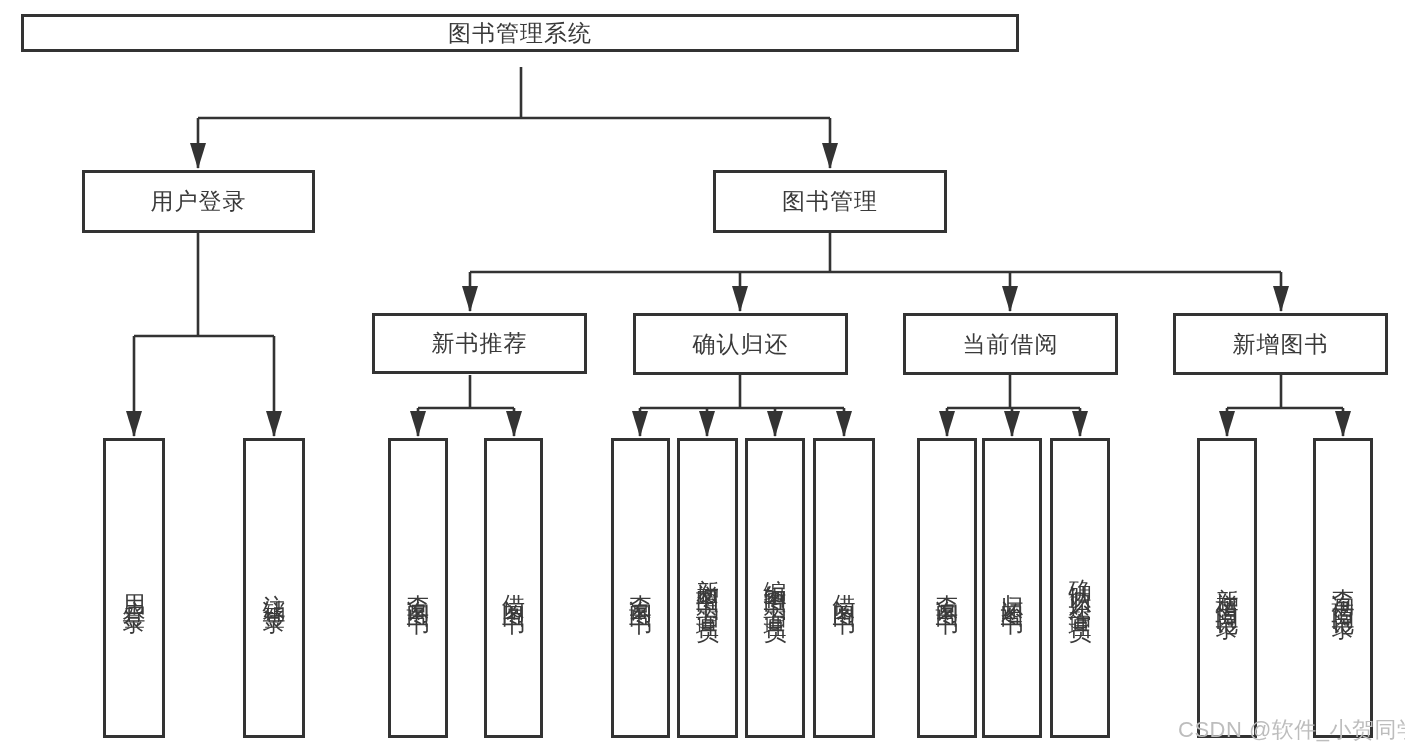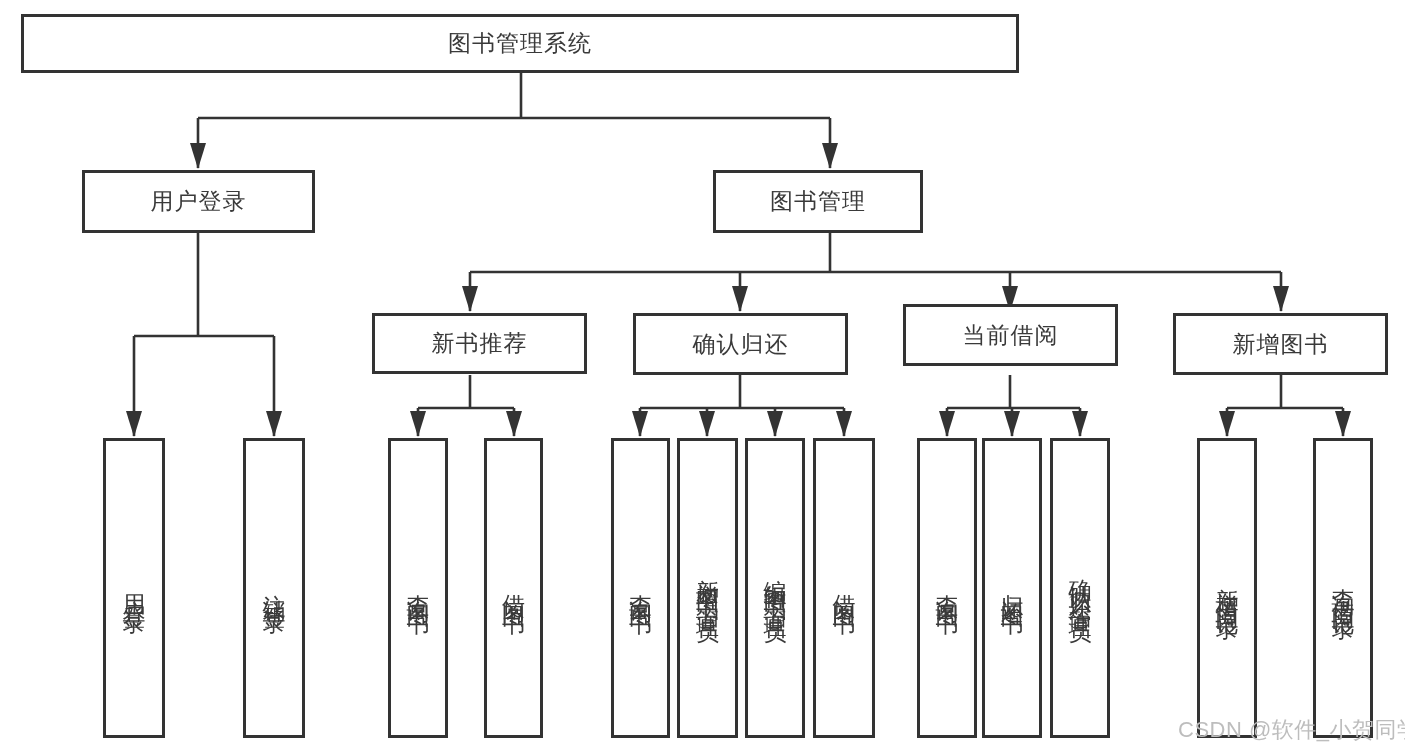--- a/index.html
+++ b/index.html
@@ -103,38 +103,38 @@
       <path d="M1012 408 V436" marker-end="url(#arrow)"></path>
       <path d="M1080 408 V436" marker-end="url(#arrow)"></path>
 
       <path d="M1281 375 V408"></path>
       <path d="M1227 408 H1343"></path>
       <path d="M1227 408 V436" marker-end="url(#arrow)"></path>
       <path d="M1343 408 V436" marker-end="url(#arrow)"></path>
     </g>
   </svg>
 
-  <div class="node hbox" style="left:21px; top:14px; width:998px; height:59px;">
+  <div class="node hbox" style="left:21px; top:14px; width:998px; height:38px;">
     <span>图书管理系统</span>
   </div>
 
   <div class="node hbox" style="left:82px; top:170px; width:233px; height:63px;">
     <span>用户登录</span>
   </div>
-  <div class="node hbox" style="left:713px; top:170px; width:210px; height:63px;text-align:right;">
+  <div class="node hbox" style="left:713px; top:170px; width:234px; height:63px;text-align:right;">
     <span>图书管理</span>
   </div>
 
   <div class="node hbox" style="left:372px; top:313px; width:215px; height:61px;font-family:Liberation Serif, serif;">
     <span>新书推荐</span>
   </div>
   <div class="node hbox" style="left:633px; top:313px; width:215px; height:62px;">
     <span>确认归还</span>
   </div>
-  <div class="node hbox" style="left:903px; top:304px; width:215px; height:62px;">
+  <div class="node hbox" style="left:903px; top:313px; width:215px; height:62px;">
     <span>当前借阅</span>
   </div>
   <div class="node hbox" style="left:1173px; top:313px; width:215px; height:62px;">
     <span>新增图书</span>
   </div>
 
   <div class="node vbox" style="left:103px; top:438px; width:62px; height:300px;">
     <span>用户登录</span>
   </div>
   <div class="node vbox" style="left:243px; top:438px; width:62px; height:300px;">

